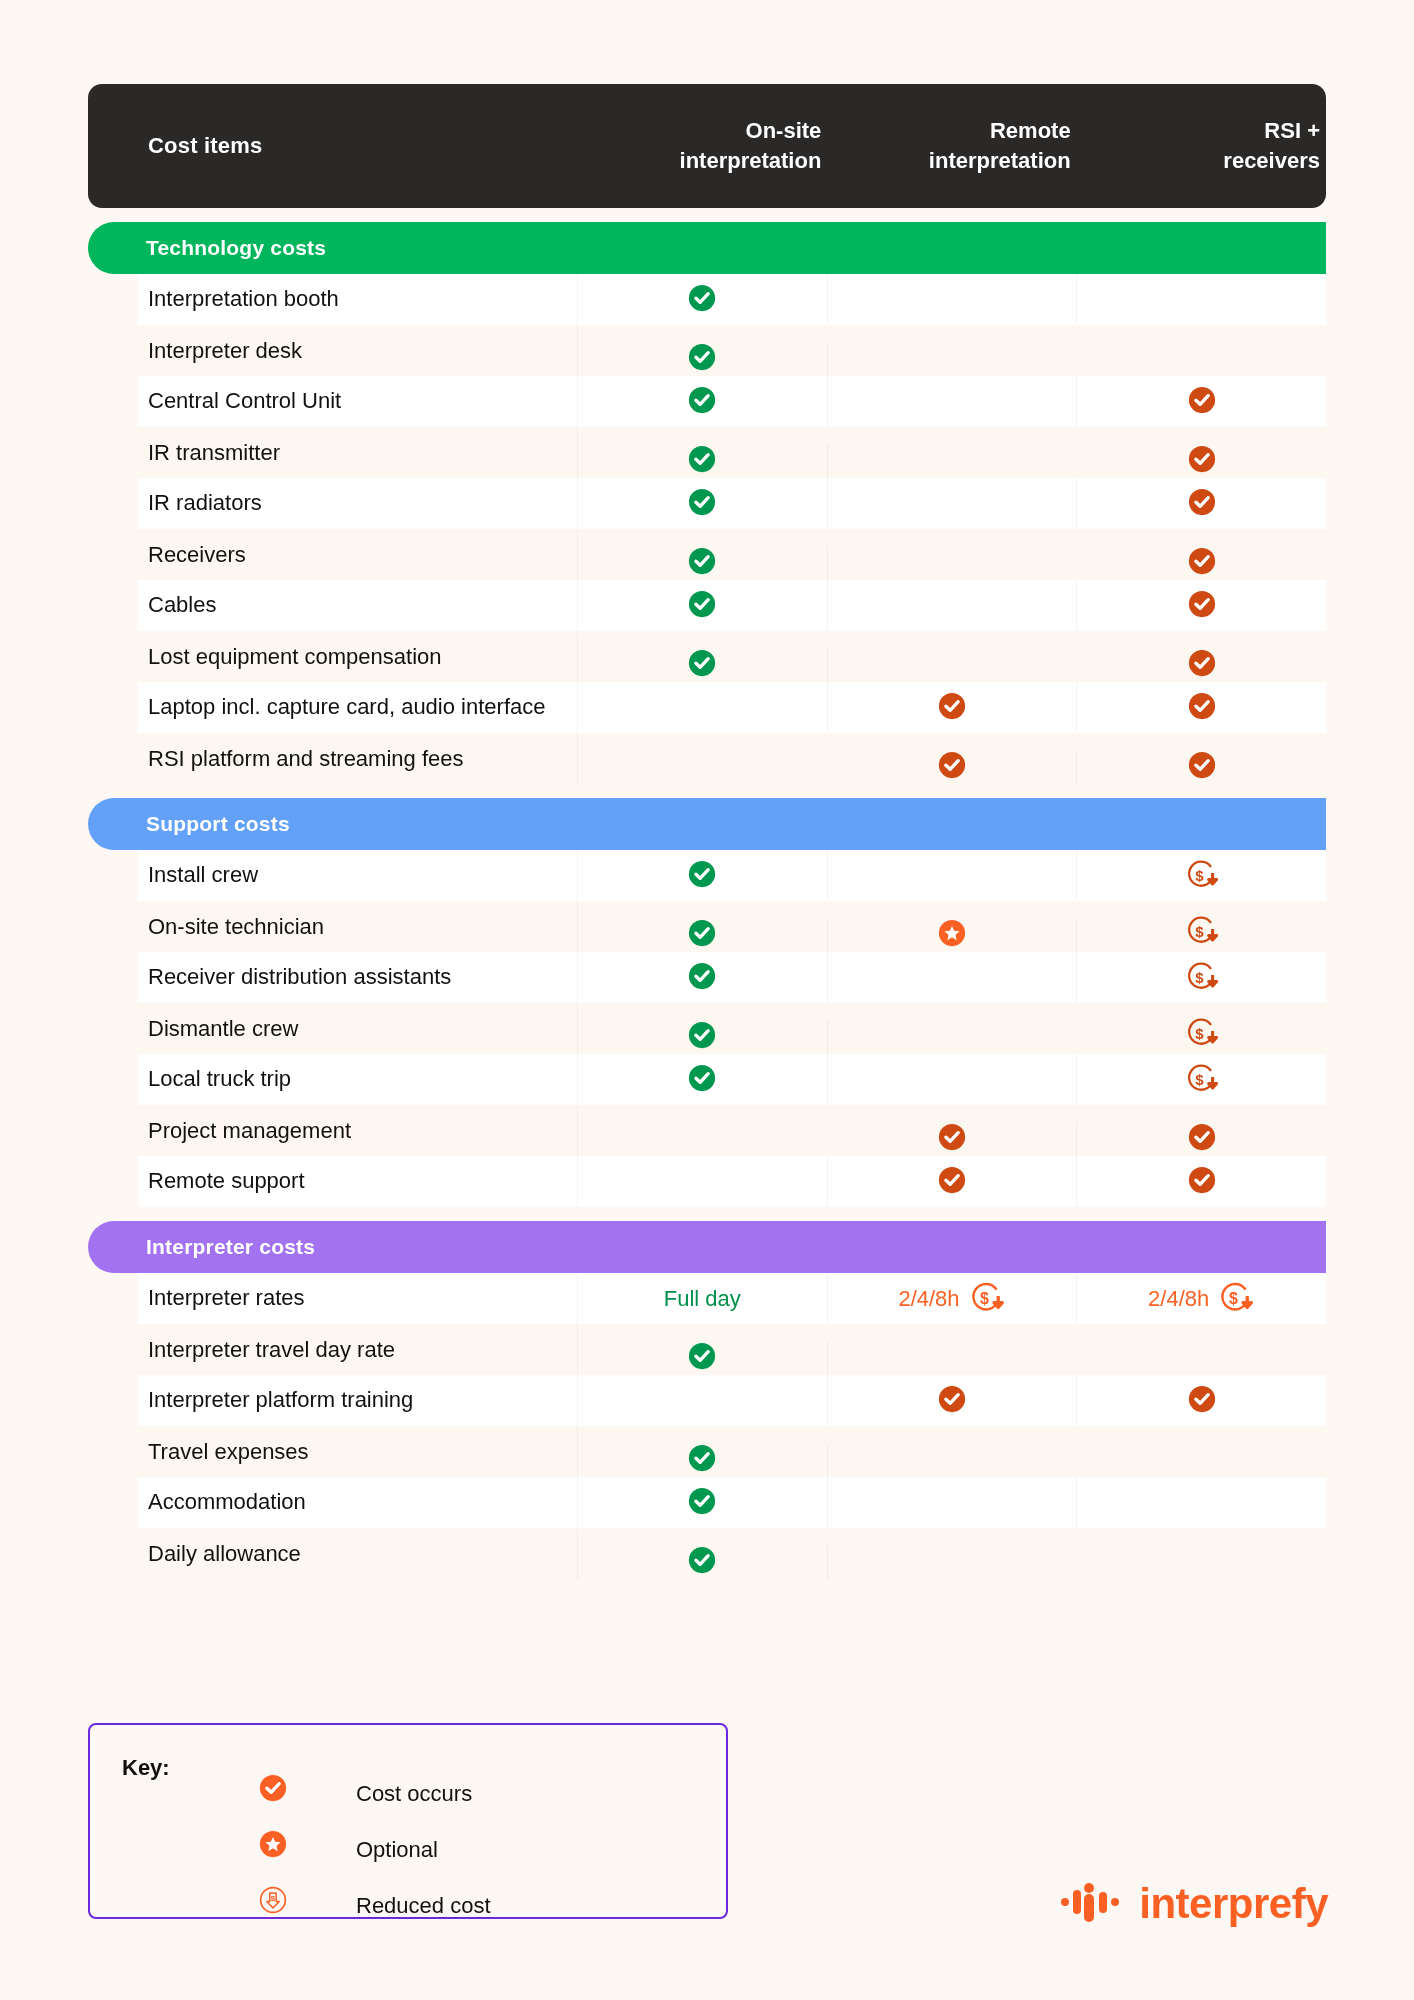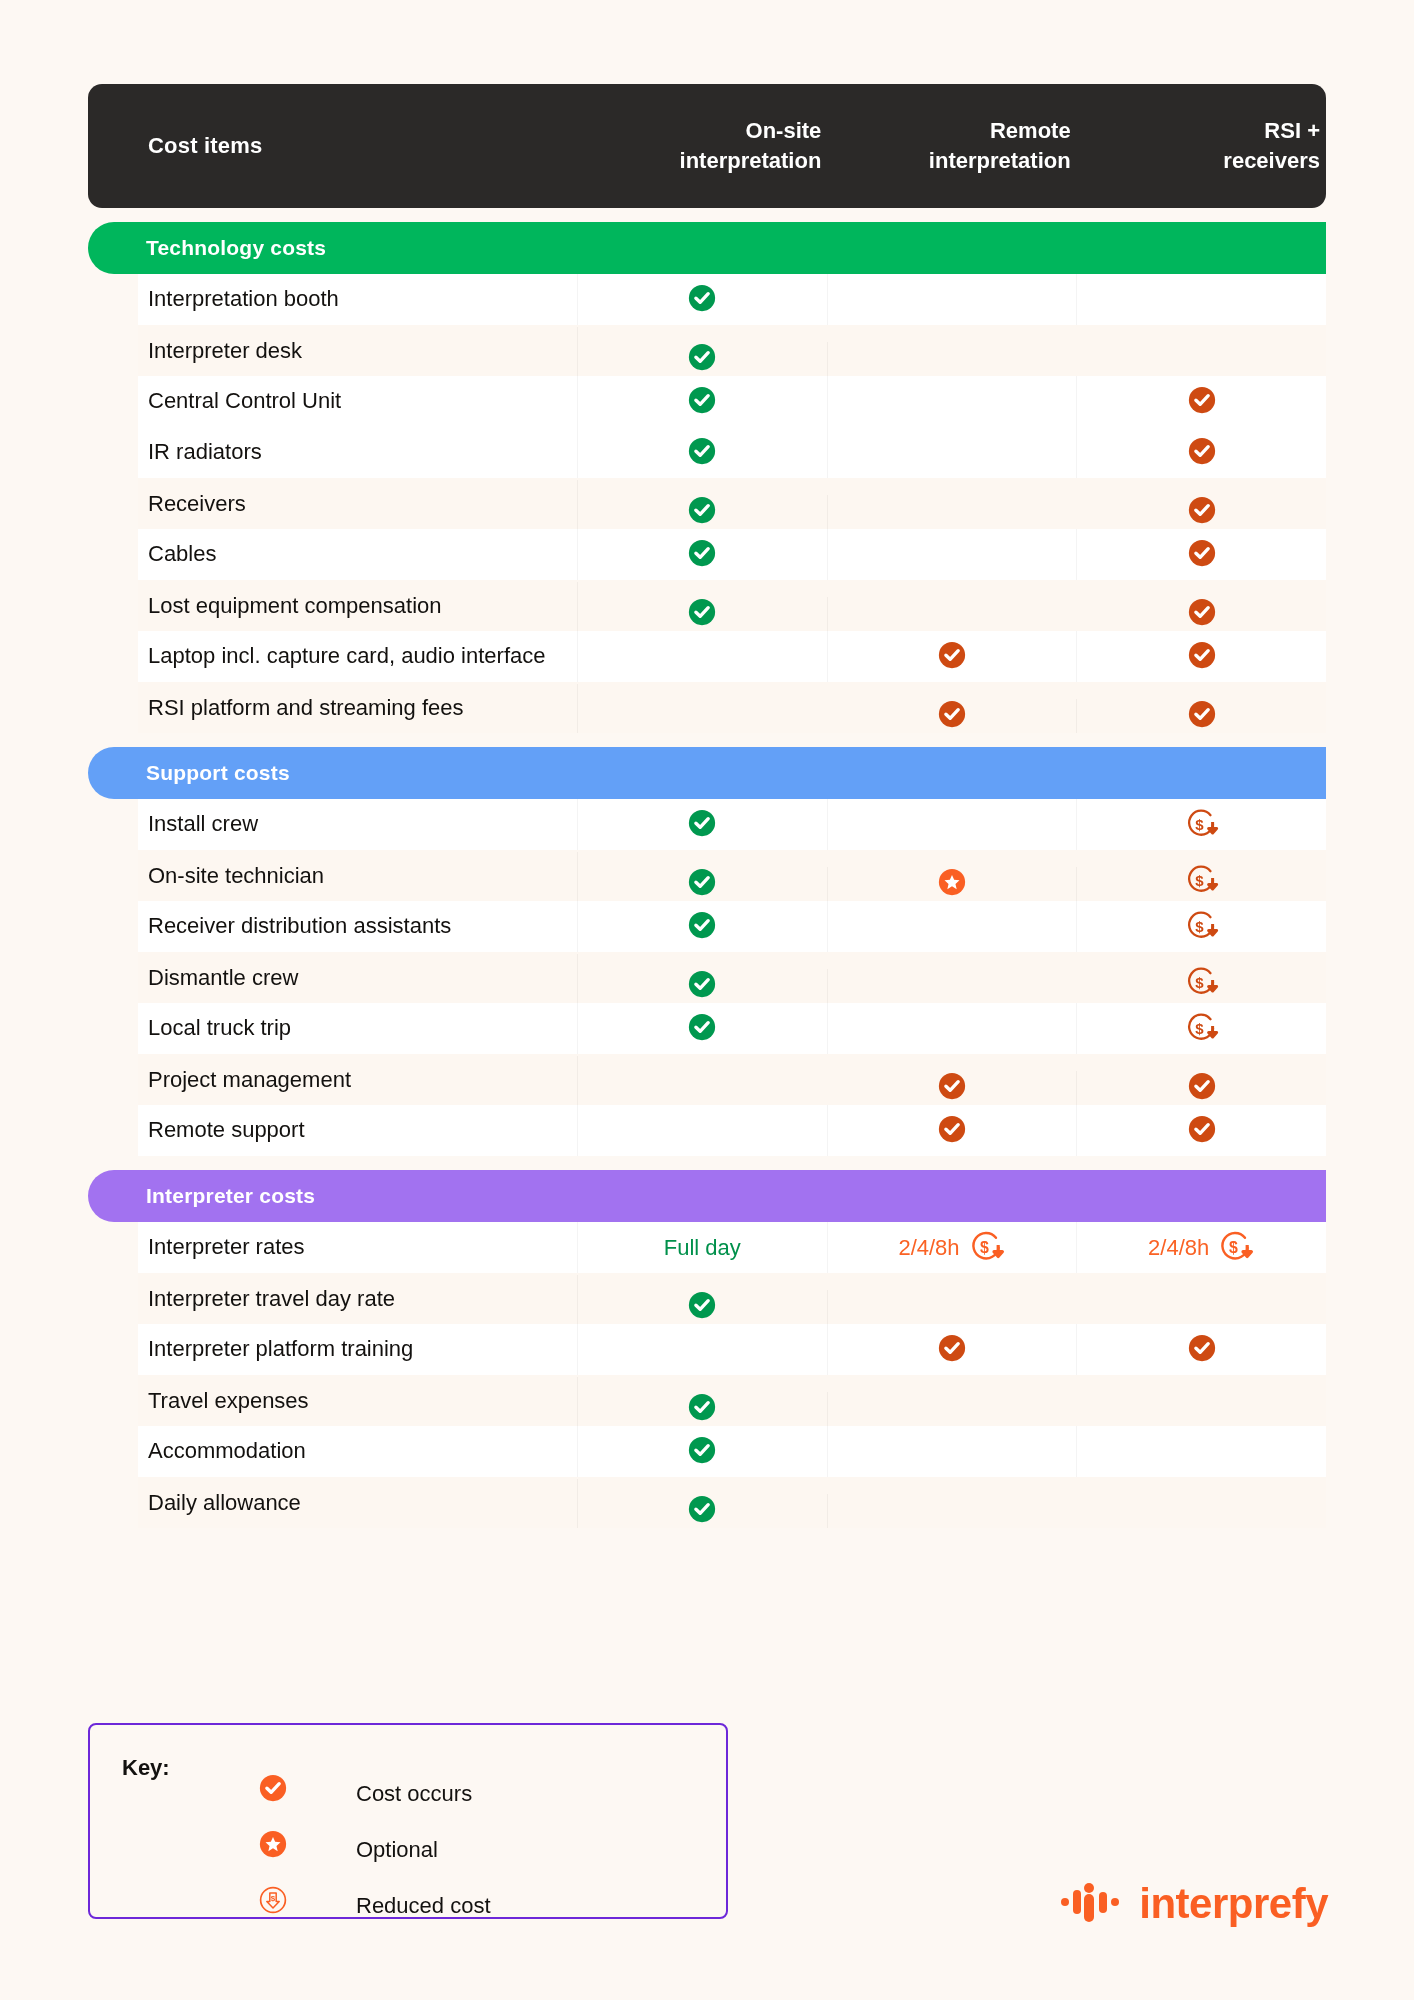--- a/index.html
+++ b/index.html
@@ -249,20 +249,42 @@
             </div>
             <div class="cell-mark">
               <span class="mark-inner">
                 <span class="ico"><svg width="30" height="30" viewBox="0 0 32 32">
                     <circle cx="16" cy="16" r="14" fill="#ce4a12"></circle>
                     <path d="M9.5 16.3 L14 20.6 L22.6 11.4" stroke="#ffffff" stroke-width="3.6" fill="none" stroke-linecap="round" stroke-linejoin="round"></path>
                   </svg></span>
               </span>
             </div>
           </div>
+          <div class="row even">
+            <div class="cell-label">IR transmitter</div>
+            <div class="cell-mark">
+              <span class="mark-inner">
+                <span class="ico"><svg width="30" height="30" viewBox="0 0 32 32">
+                    <circle cx="16" cy="16" r="14" fill="#00984f"></circle>
+                    <path d="M9.5 16.3 L14 20.6 L22.6 11.4" stroke="#ffffff" stroke-width="3.6" fill="none" stroke-linecap="round" stroke-linejoin="round"></path>
+                  </svg></span>
+              </span>
+            </div>
+            <div class="cell-mark">
+              <span class="mark-inner"></span>
+            </div>
+            <div class="cell-mark">
+              <span class="mark-inner">
+                <span class="ico"><svg width="30" height="30" viewBox="0 0 32 32">
+                    <circle cx="16" cy="16" r="14" fill="#ce4a12"></circle>
+                    <path d="M9.5 16.3 L14 20.6 L22.6 11.4" stroke="#ffffff" stroke-width="3.6" fill="none" stroke-linecap="round" stroke-linejoin="round"></path>
+                  </svg></span>
+              </span>
+            </div>
+          </div>
           <div class="row odd">
             <div class="cell-label">IR radiators</div>
             <div class="cell-mark">
               <span class="mark-inner">
                 <span class="ico"><svg width="30" height="30" viewBox="0 0 32 32">
                     <circle cx="16" cy="16" r="14" fill="#00984f"></circle>
                     <path d="M9.5 16.3 L14 20.6 L22.6 11.4" stroke="#ffffff" stroke-width="3.6" fill="none" stroke-linecap="round" stroke-linejoin="round"></path>
                   </svg></span>
               </span>
             </div>

